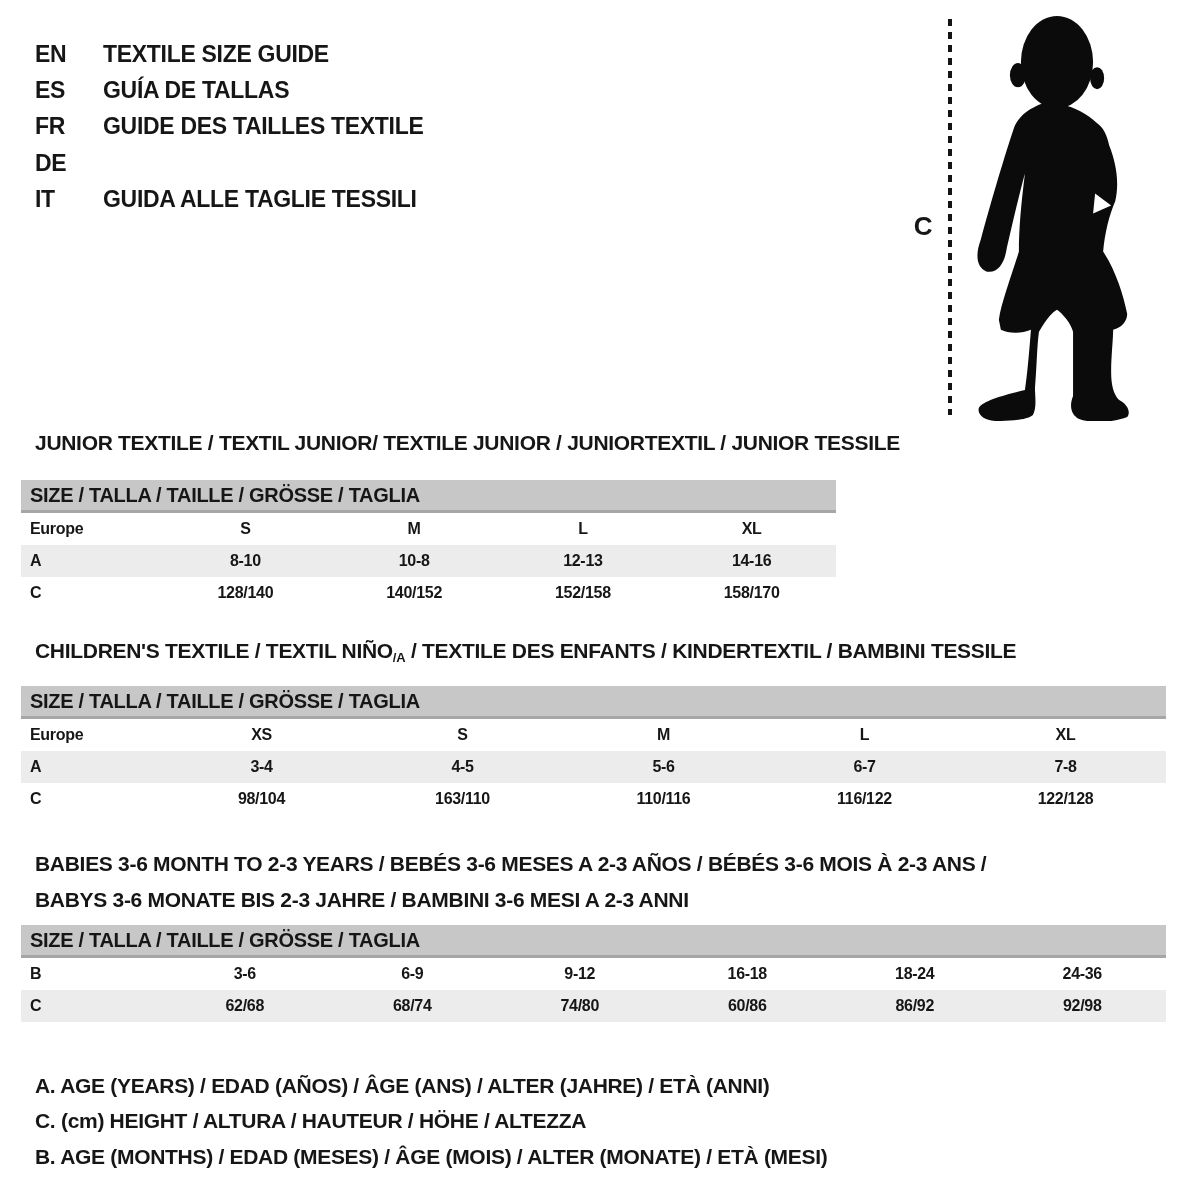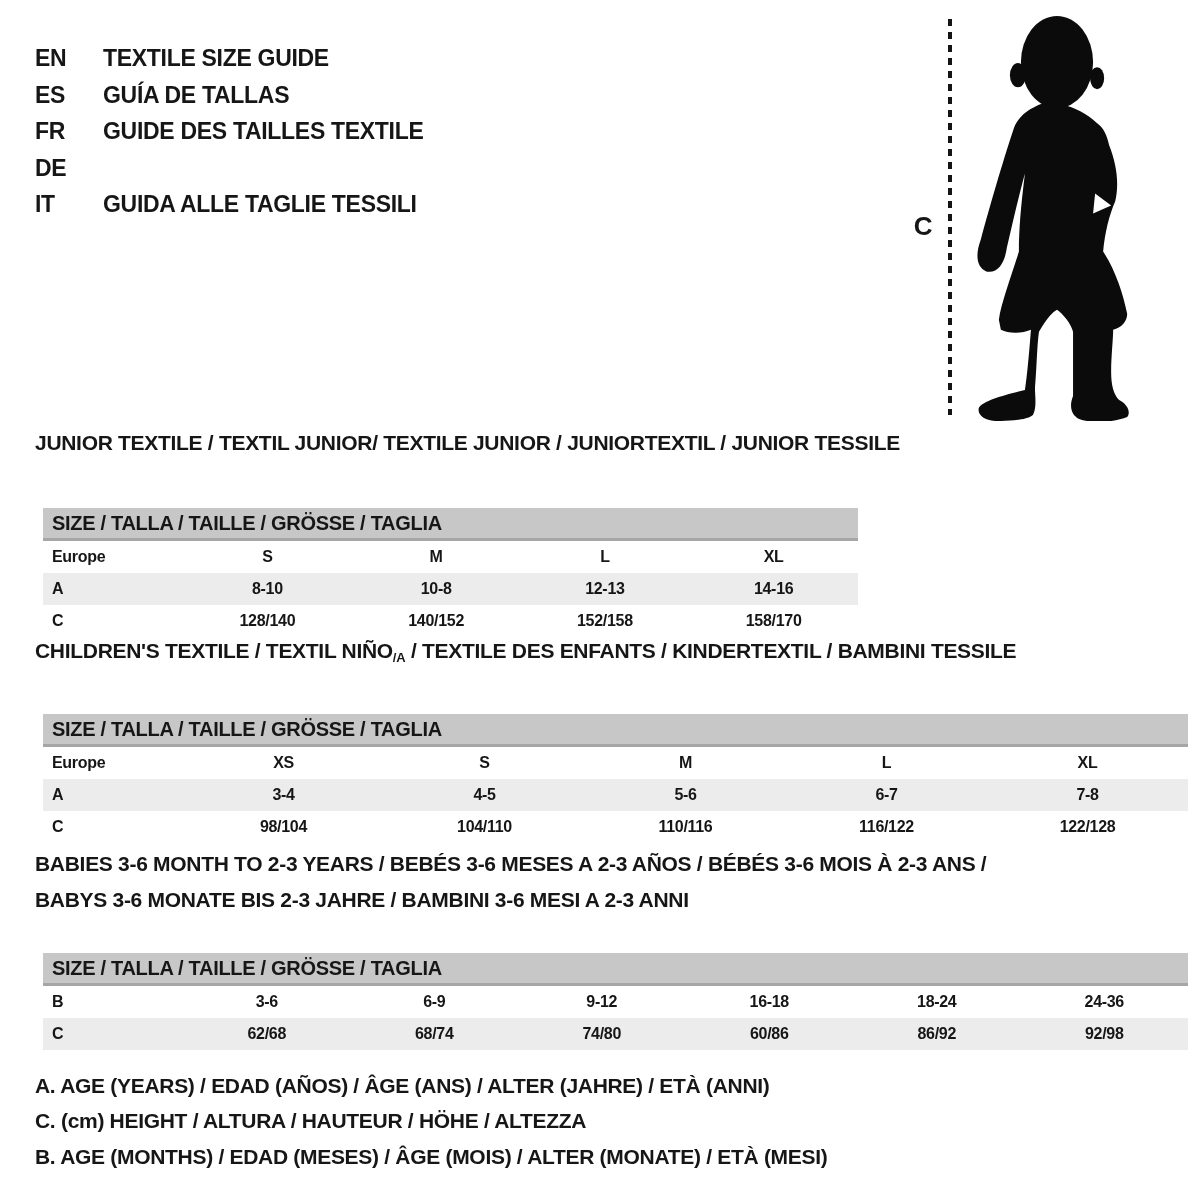--- a/index.html
+++ b/index.html
@@ -10,41 +10,41 @@
     font-family:"Liberation Sans", sans-serif;
     font-weight:bold;
     color:#161616;
     letter-spacing:-0.3px;
     overflow:hidden;
   }
   .abs { position:absolute; }
 
   
   .lang-block { left:35px; top:36px; }
-  .lang-row { display:flex; height:36.4px; align-items:flex-end; font-size:23px; }
+  .lang-row { display:flex; height:36.4px; align-items:center; font-size:23px; }
   .lang-code { width:68px; flex:0 0 68px; }
   .lang-title { white-space:nowrap; }
 
   
   .measure-line {
     left:948px; top:19px; width:4px; height:396px;
     background:repeating-linear-gradient(to bottom, #141414 0px, #141414 7px, transparent 7px, transparent 13px);
   }
   .measure-label { left:906px; top:211px; width:34px; font-size:26px; text-align:center; }
   .silhouette-box { left:966px; top:15px; width:176px; height:406px; }
 
   
   .section-heading { left:35px; font-size:21px; white-space:nowrap; }
   .heading-junior { top:431px; }
   .heading-children { top:639px; }
   .heading-babies { top:846px; line-height:36px; }
   .sub { font-size:13px; vertical-align:-4px; letter-spacing:-0.2px; }
 
   
-  .size-table { left:43px;margin-top:28px; }
+  .size-table { left:21px; }
   .table-junior { top:480px; width:815px; }
   .table-children { top:686px; width:1145px; }
   .table-babies { top:925px; width:1145px; }
   .size-bar {
     height:33px; background:#c7c7c7; border-bottom:3px solid #a6a6a6;
     display:flex; align-items:center; padding-left:9px; font-size:20px;
   }
   .t-row { display:flex; height:32px; align-items:center; font-size:16px; }
   .t-row.alt { background:#ececec; }
   .t-cell { flex:1; text-align:center; }
@@ -165,21 +165,21 @@
     <span class="t-cell first">A</span>
     <span class="t-cell">3-4</span>
     <span class="t-cell">4-5</span>
     <span class="t-cell">5-6</span>
     <span class="t-cell">6-7</span>
     <span class="t-cell">7-8</span>
   </div>
   <div class="t-row">
     <span class="t-cell first">C</span>
     <span class="t-cell">98/104</span>
-    <span class="t-cell">104/110</span>
+    <span class="t-cell">163/110</span>
     <span class="t-cell">110/116</span>
     <span class="t-cell">116/122</span>
     <span class="t-cell">122/128</span>
   </div>
 </div>
 
 <div class="abs section-heading heading-babies">
   <div>BABIES 3-6 MONTH TO 2-3 YEARS / BEBÉS 3-6 MESES A 2-3 AÑOS / BÉBÉS 3-6 MOIS À 2-3 ANS /</div>
   <div>BABYS 3-6 MONATE BIS 2-3 JAHRE / BAMBINI 3-6 MESI A 2-3 ANNI</div>
 </div>

